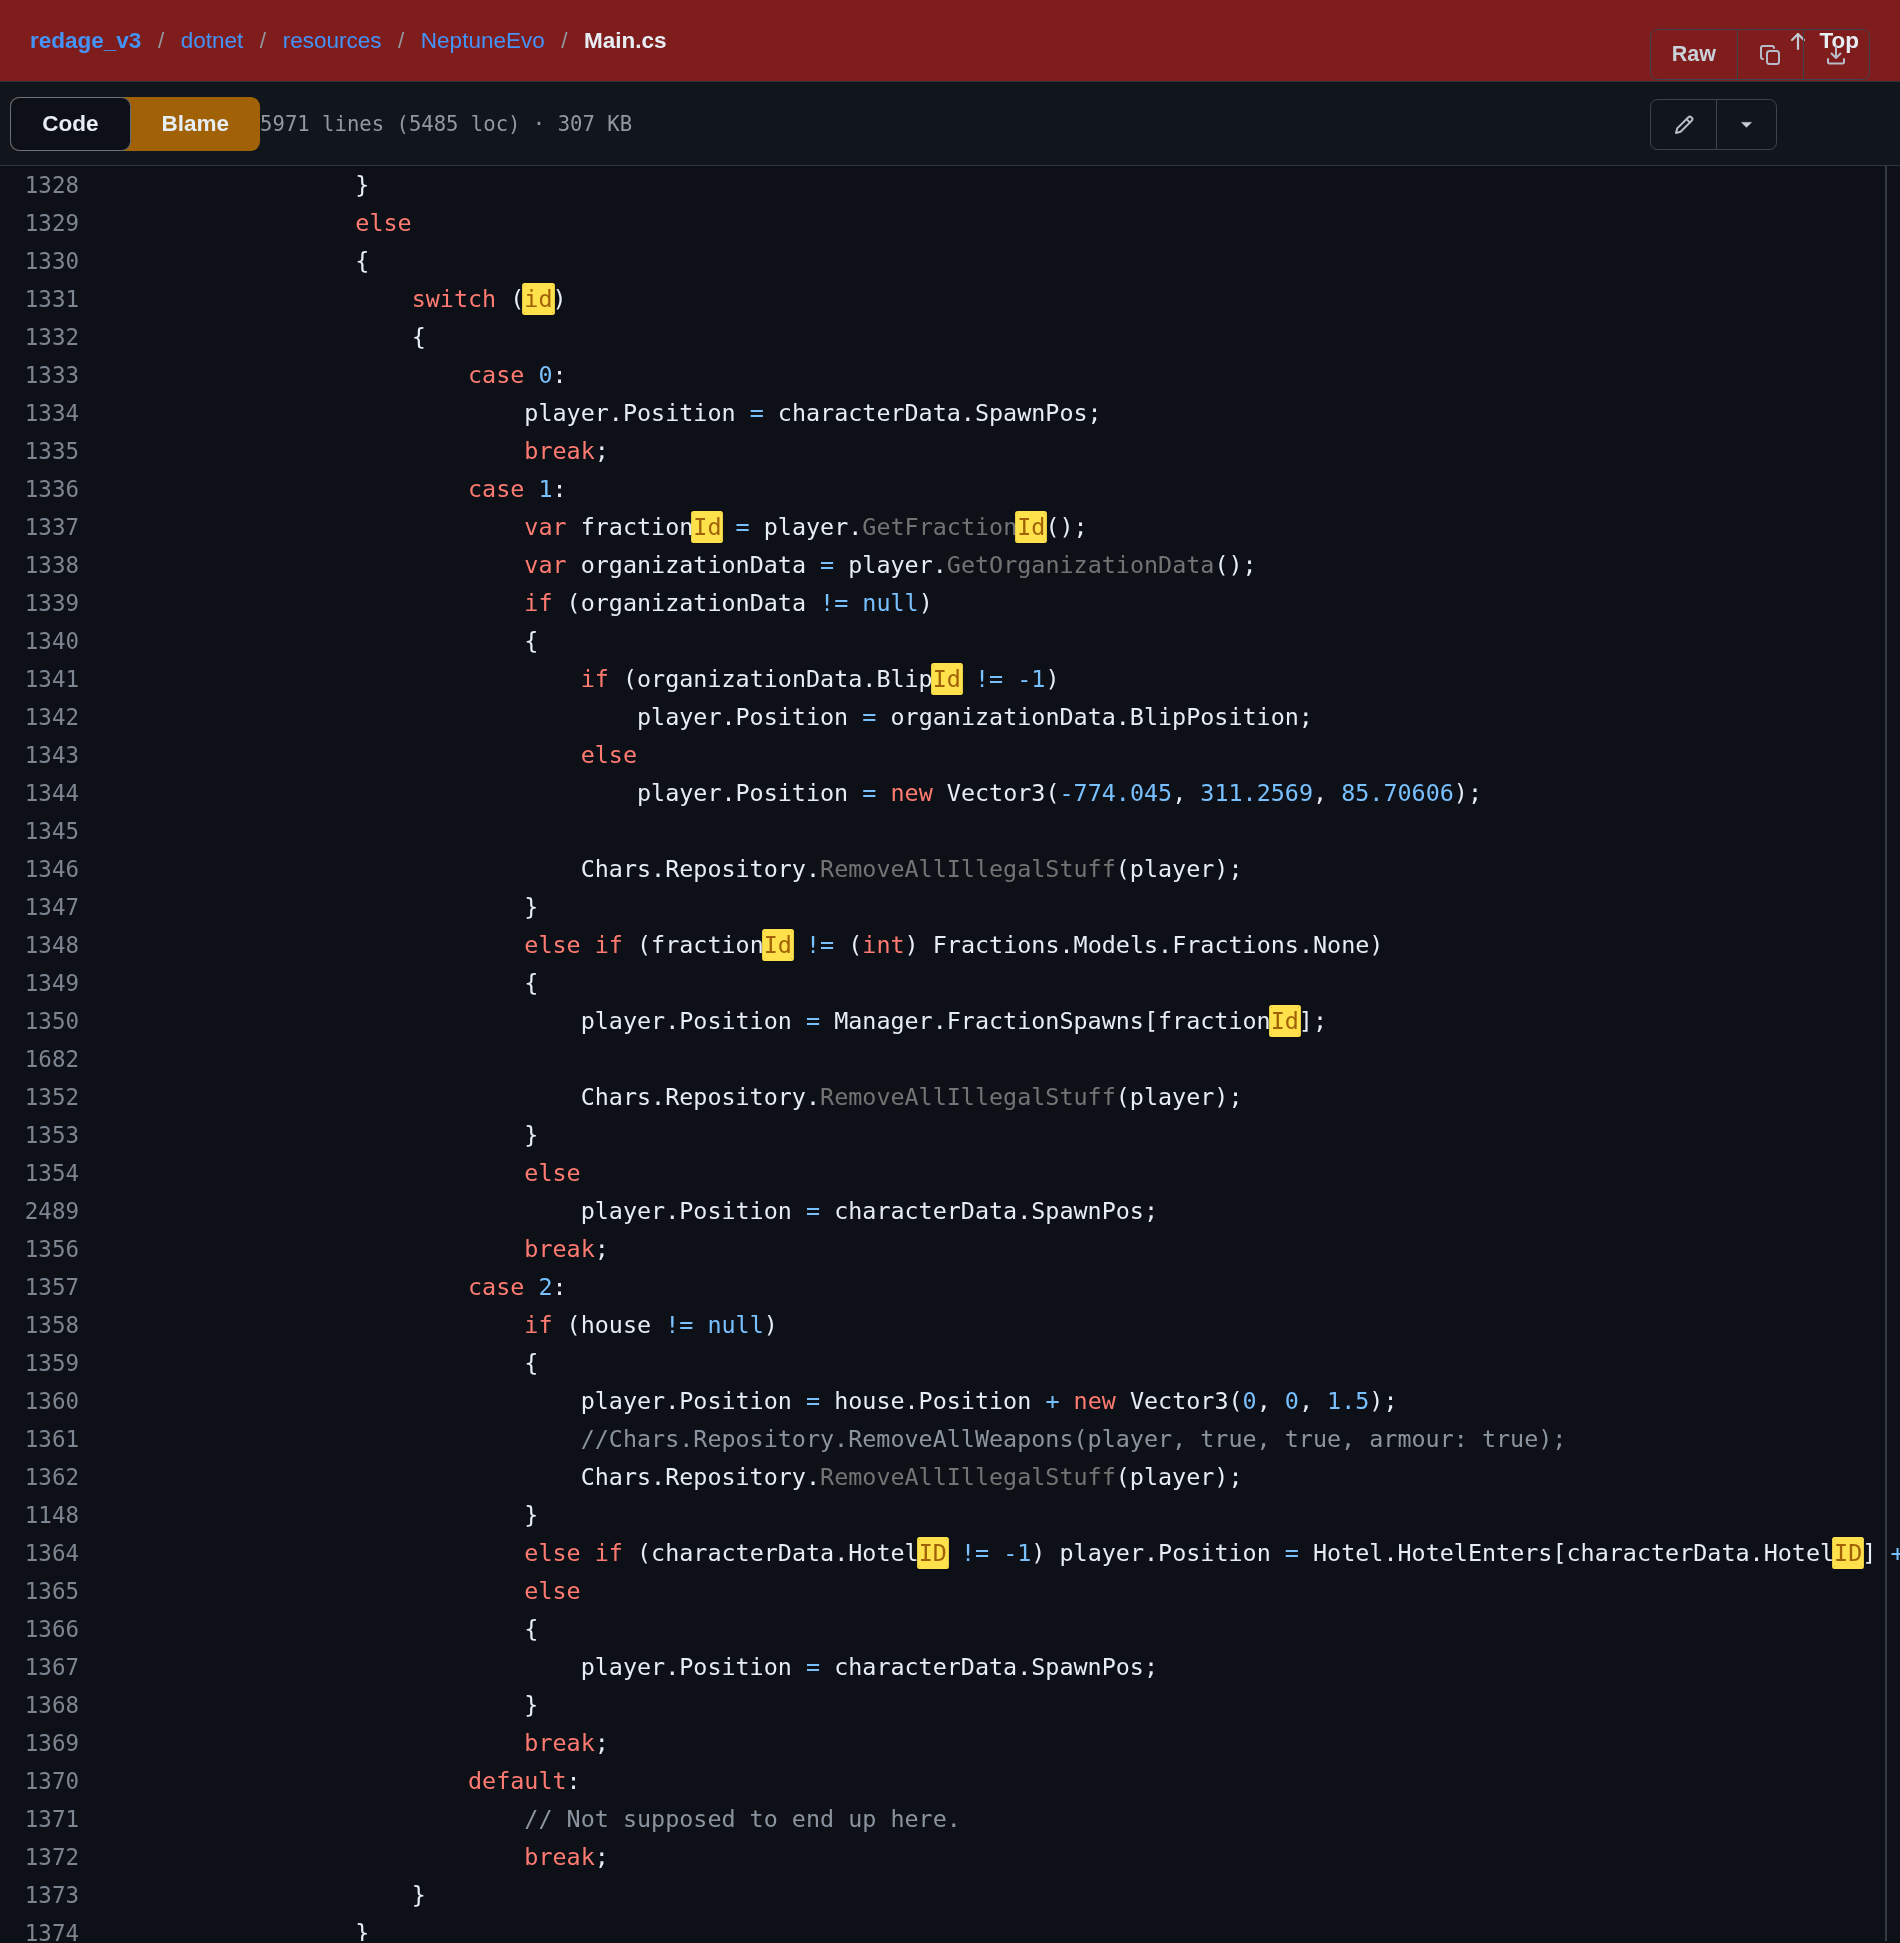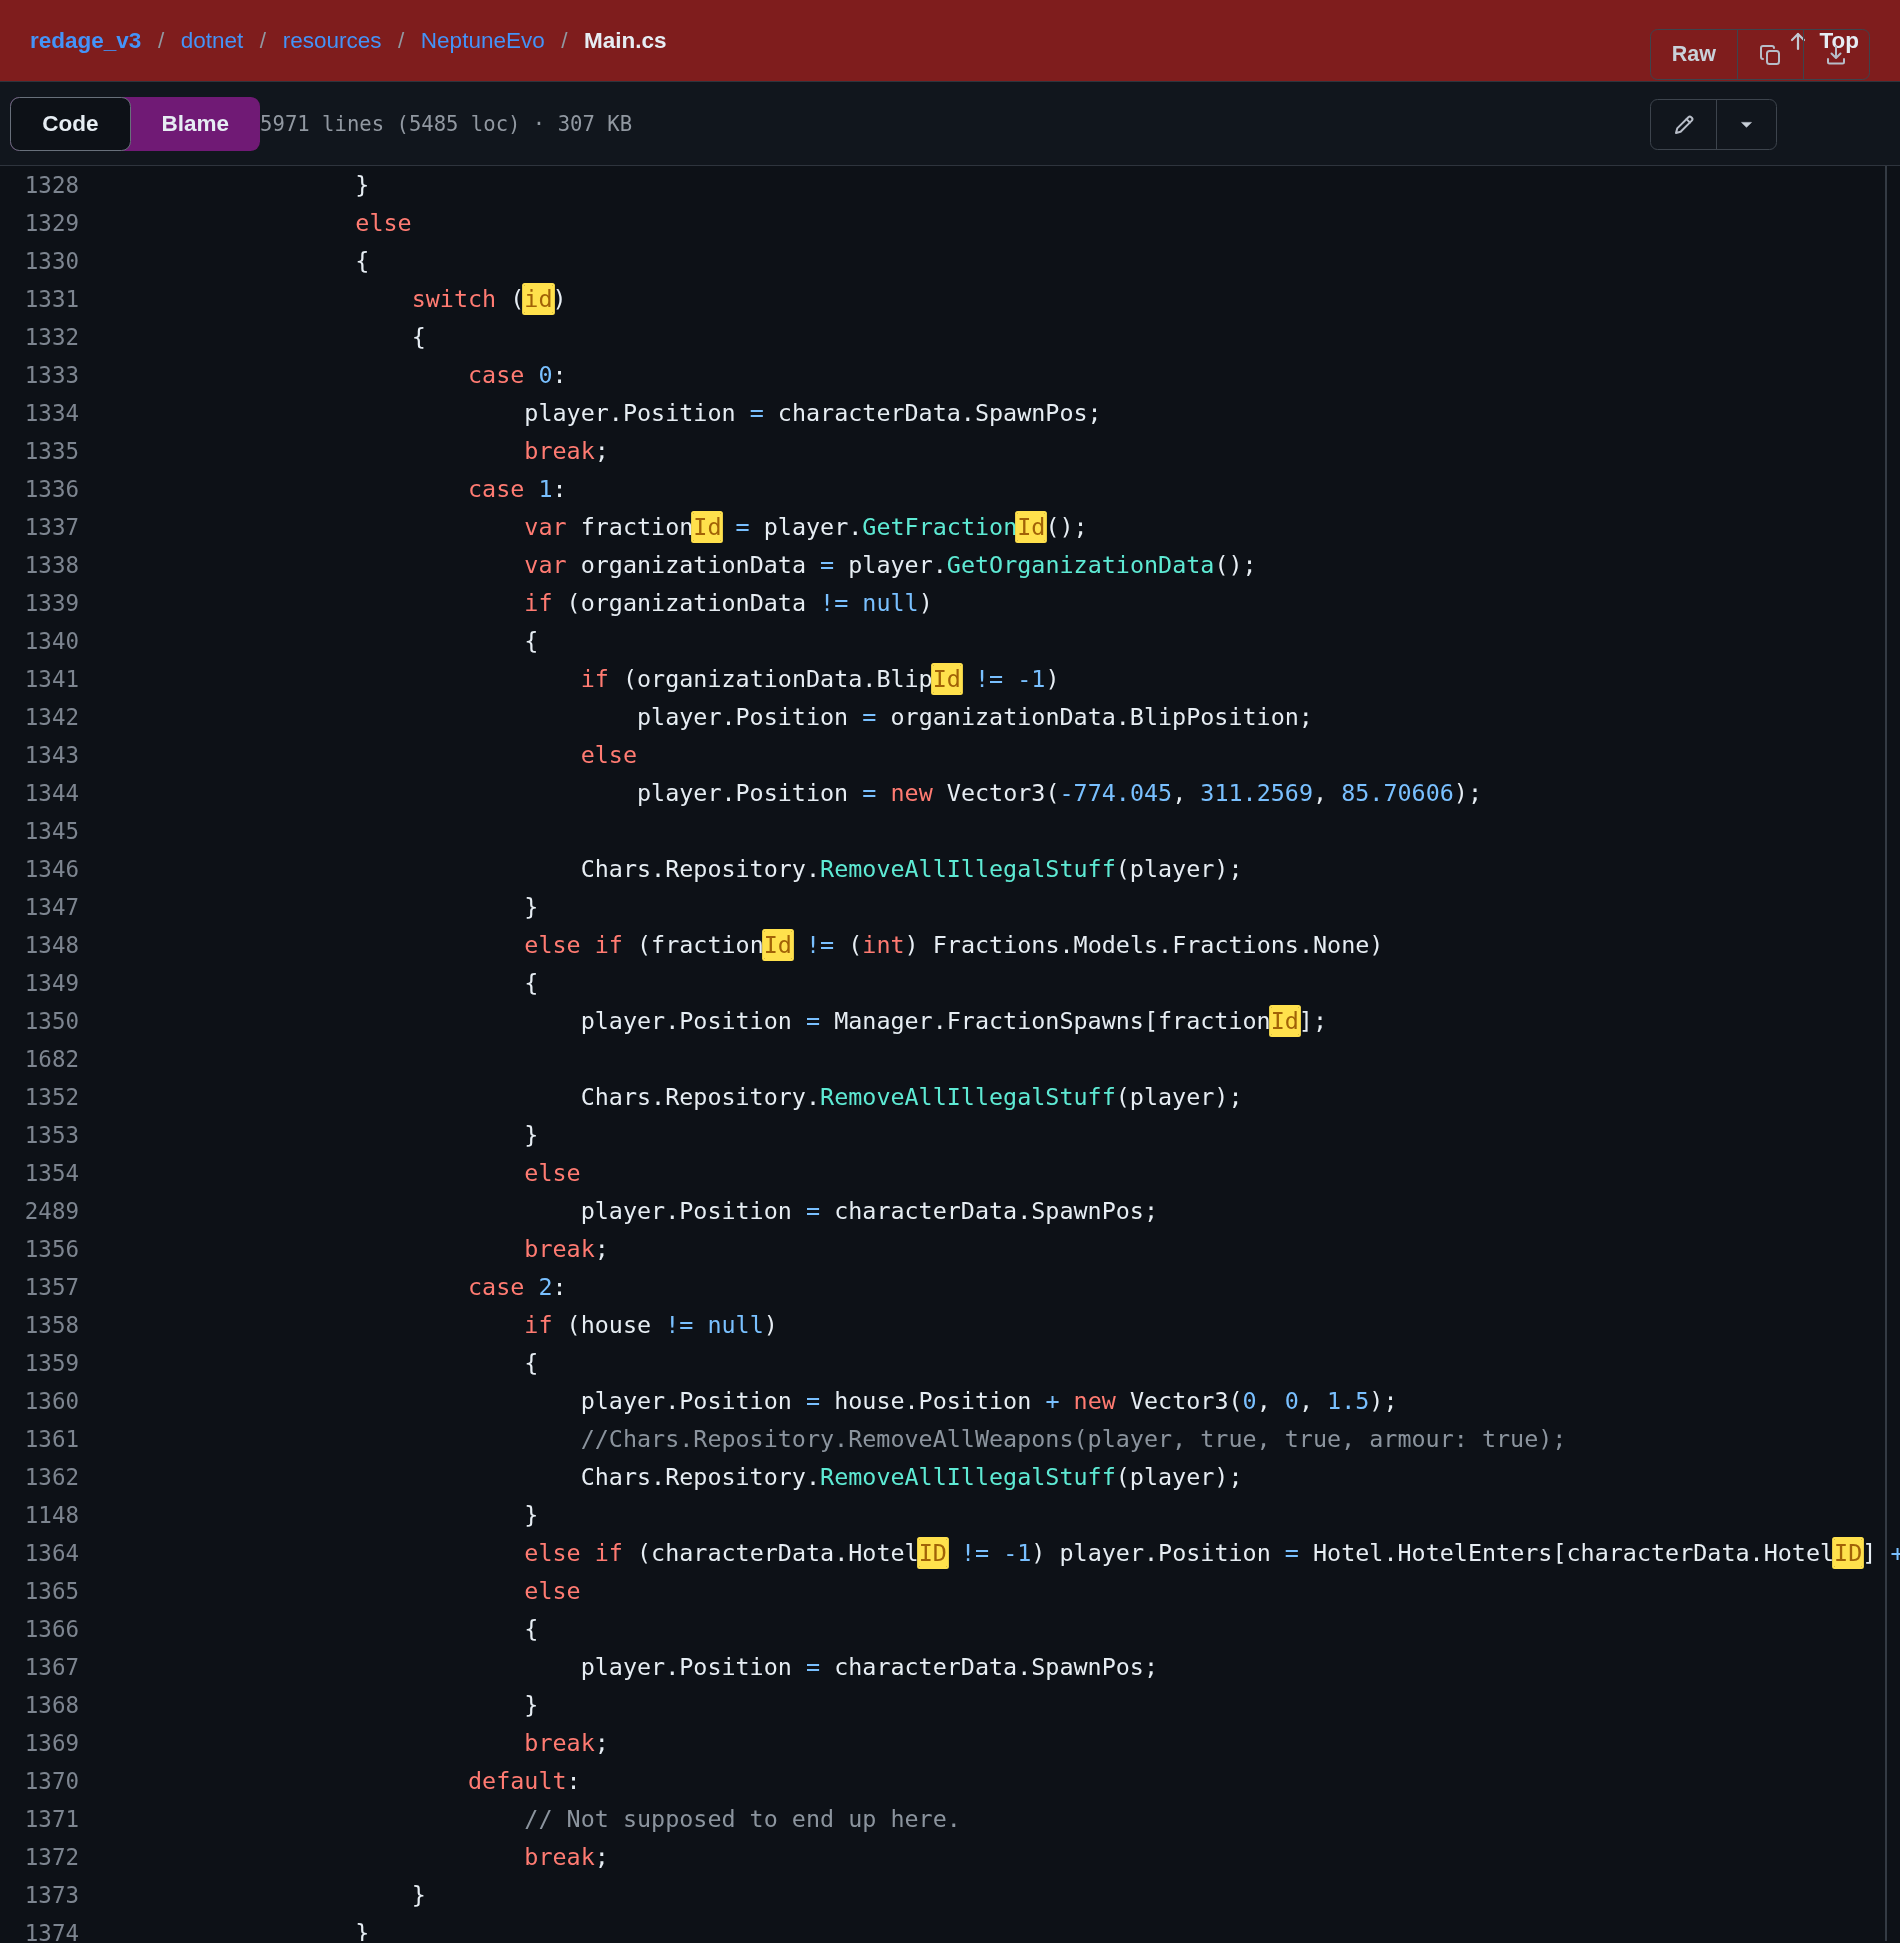--- a/index.html
+++ b/index.html
@@ -31,21 +31,21 @@
 
   
   .file-header{
     height:84px;box-sizing:border-box;
     background:#11161d;border-bottom:0.9px solid #2e343d;
     display:flex;align-items:center;
     padding:0 30px 0 10.3px;
   }
   .segmented{
     display:flex;align-items:stretch;height:54px;
-    background:#701a75;border-radius:9.4px;
+    background:#a16207;border-radius:9.4px;
   }
   .tab{
     font-family:"Liberation Sans",sans-serif;
     font-size:22.5px;font-weight:600;color:#e6edf3;
     background:transparent;border:none;border-radius:9.4px;
     padding:0 31px;display:flex;align-items:center;cursor:pointer;
     box-sizing:border-box;
   }
   .tab.active{background:#0d1117;border:1.4px solid #68707b;}
   .meta{
@@ -82,21 +82,21 @@
   .row{display:flex;height:38px;line-height:38px;}
   .ln{
     flex:none;width:98px;box-sizing:border-box;
     text-align:right;padding-right:19px;
     color:#7d8590;font-size:22.5px;cursor:pointer;
   }
   .lc{white-space:pre;font-size:23.4px;color:#e6edf3;padding-left:32px;}
   .seg-p{color:#e6edf3;}
   .seg-k{color:#ff7b72;}
   .seg-b{color:#79c0ff;}
-  .seg-f{color:#5eead4;}
+  .seg-f{color:#737373;}
   .seg-c{color:#8b949e;}
   .seg-h{background:#ffe14c;color:#a16207;box-shadow:0 0 0 1.9px #ffe14c;border-radius:0.9px;margin-top:13px;}
 
   .scroll-line{position:absolute;top:0;bottom:0;right:13px;width:1.9px;background:#343b44;}
 </style>
 </head>
 <body>
 
 <div class="page">
 

